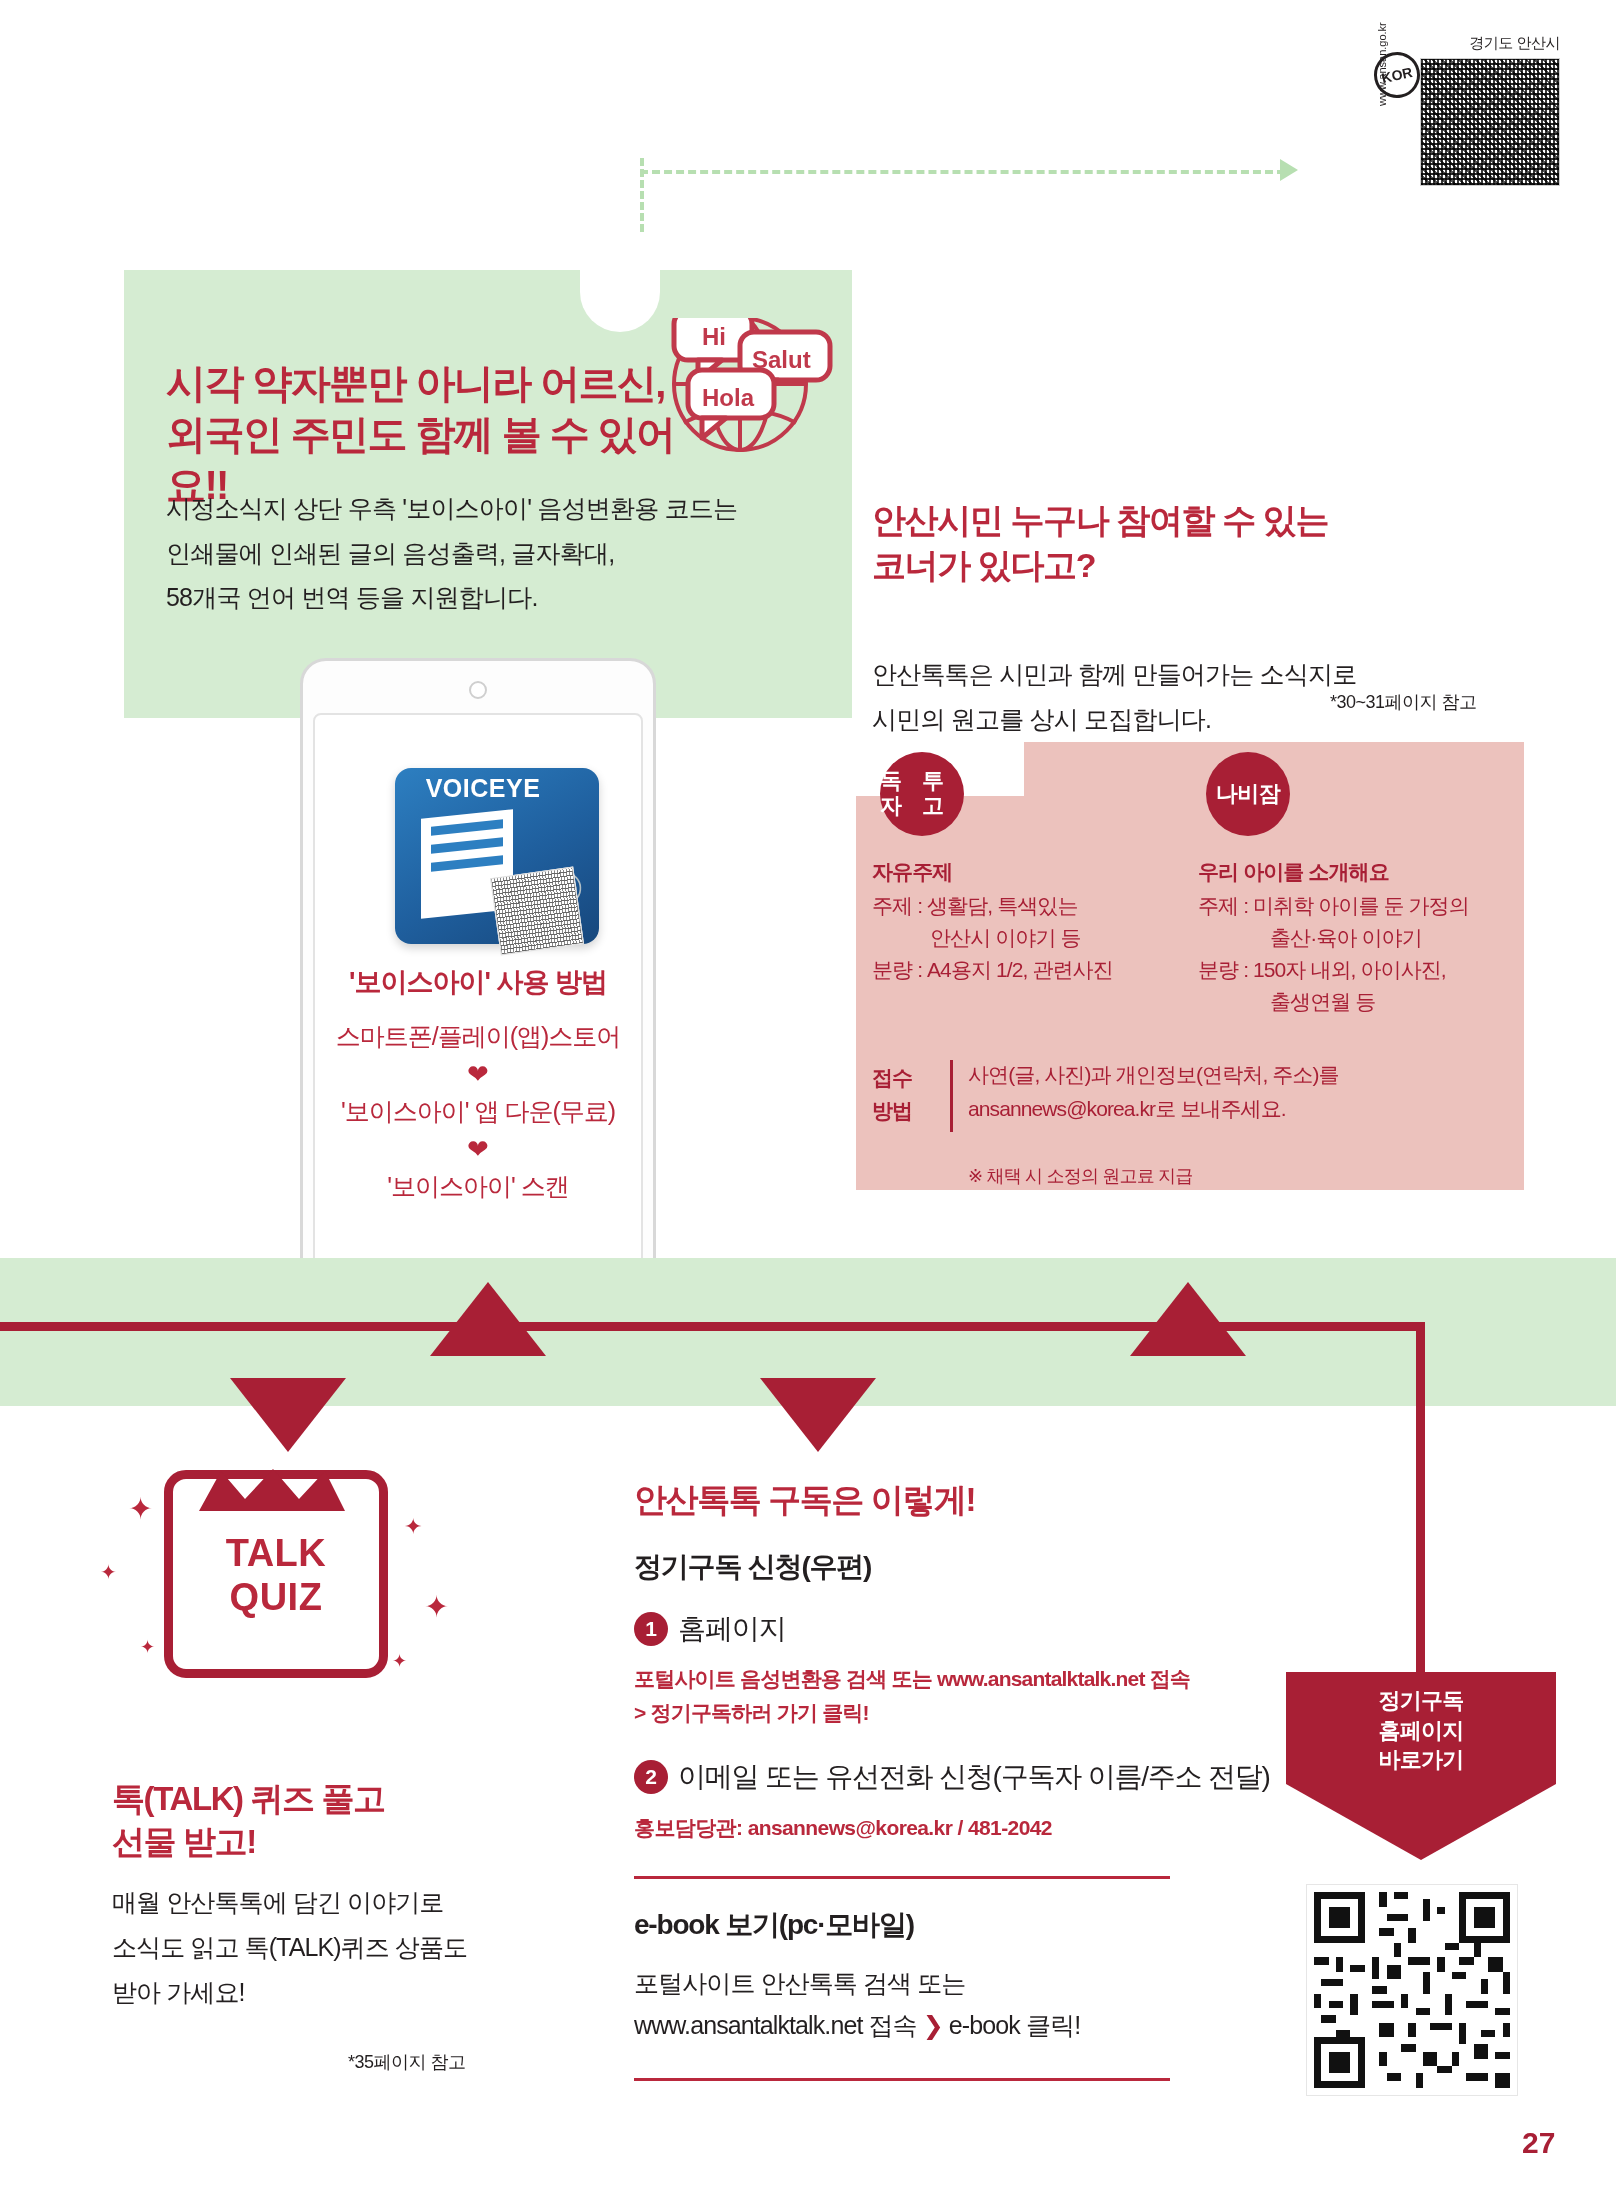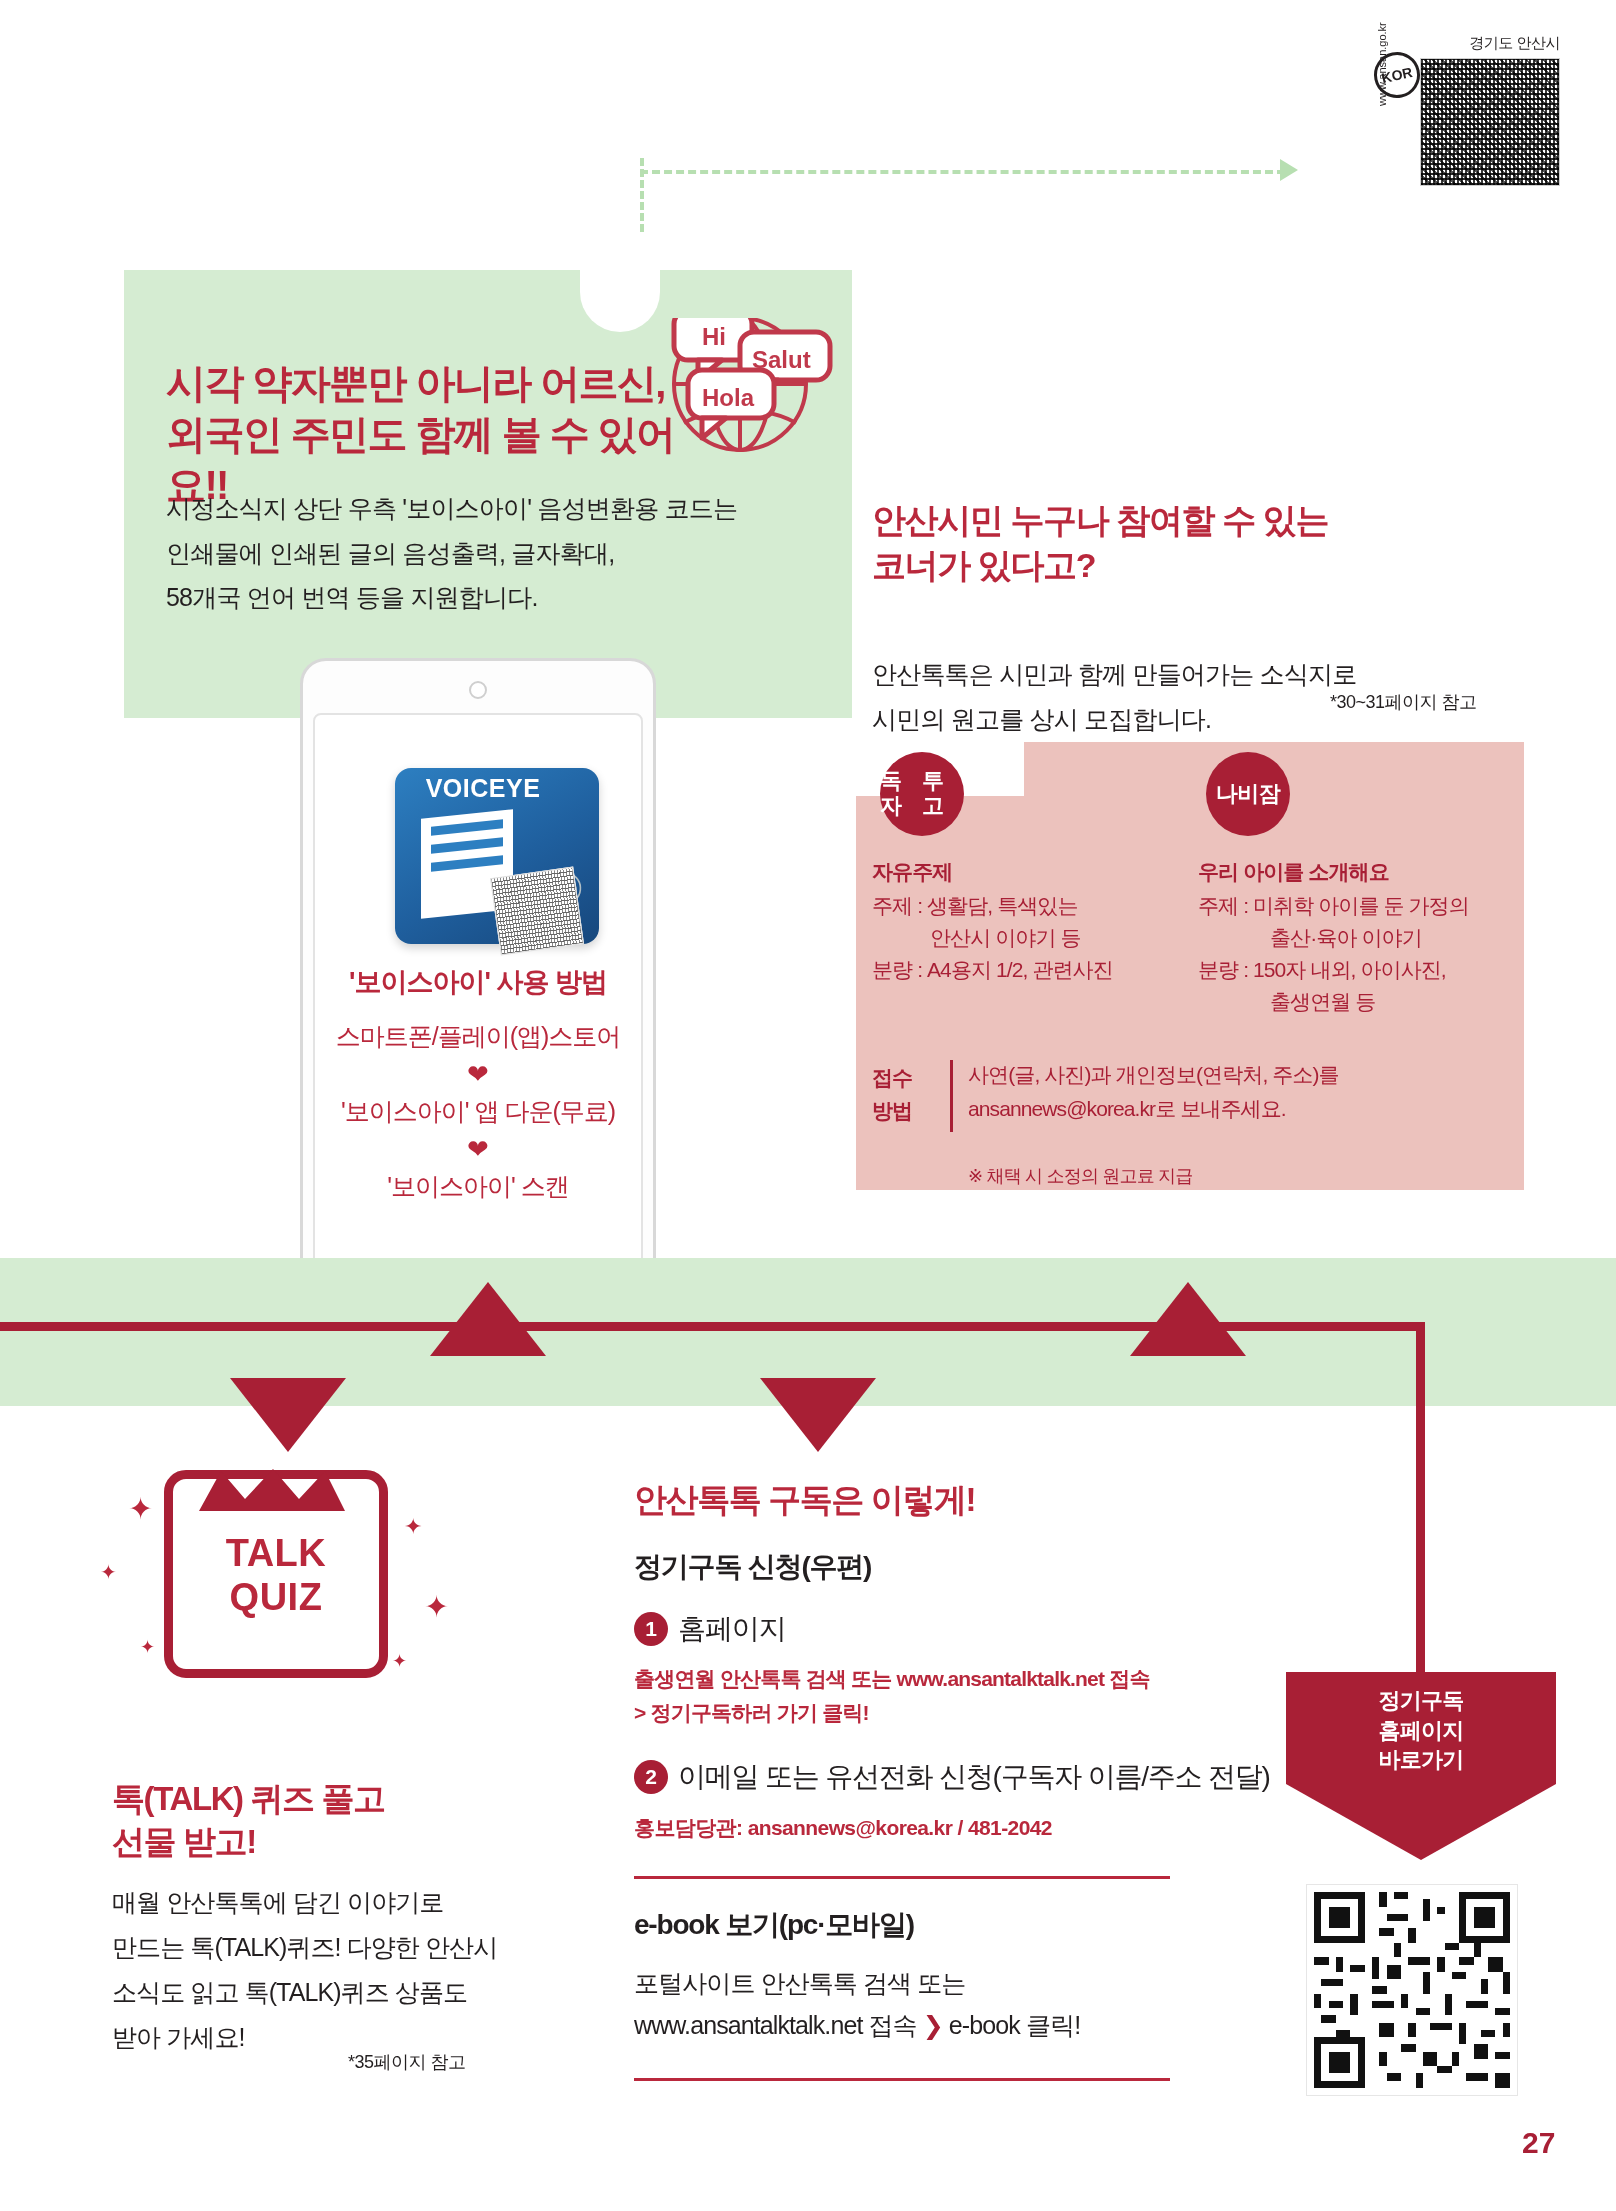--- a/index.html
+++ b/index.html
@@ -418,33 +418,32 @@
 <div class="abs spark" id="sp4">✦</div>
 <div class="abs spark" id="sp5">✦</div>
 <div class="abs spark" id="sp6">✦</div>
 
 <div class="abs" id="quiz-head">
   <div>톡(TALK) 퀴즈 풀고</div>
   <div>선물 받고!</div>
 </div>
 <div class="abs" id="quiz-body">
   <div>매월 안산톡톡에 담긴 이야기로</div>
-  <div>만드는 톡(TALK)퀴즈! 다양한 안산시</div>
   <div>소식도 읽고 톡(TALK)퀴즈 상품도</div>
   <div>받아 가세요!</div>
 </div>
 <div class="abs" id="quiz-ref">*35페이지 참고</div>
 
 <div class="abs" id="sub-title">안산톡톡 구독은 이렇게!</div>
 <div class="abs" id="sub-h1">정기구독 신청(우편)</div>
 
 <div class="abs num-badge" id="n1">1</div>
 <div class="abs" id="sub-i1">홈페이지</div>
 <div class="abs" id="sub-i1d">
-  <div>출생연월 안산톡톡 검색 또는 www.ansantalktalk.net 접속</div>
+  <div>포털사이트 음성변환용 검색 또는 www.ansantalktalk.net 접속</div>
   <div>&gt; 정기구독하러 가기 클릭!</div>
 </div>
 
 <div class="abs num-badge" id="n2">2</div>
 <div class="abs" id="sub-i2">이메일 또는 유선전화 신청(구독자 이름/주소 전달)</div>
 <div class="abs" id="sub-i2d">홍보담당관: ansannews@korea.kr / 481-2042</div>
 
 <div class="abs" id="sub-rule"></div>
 <div class="abs" id="sub-h2">e-book 보기(pc·모바일)</div>
 <div class="abs" id="sub-h2d">

